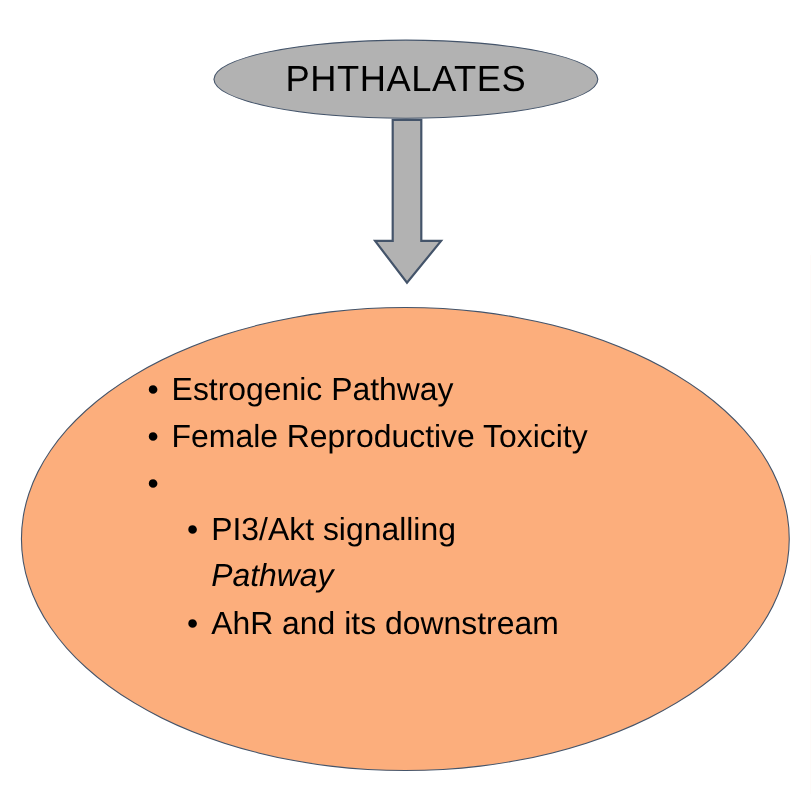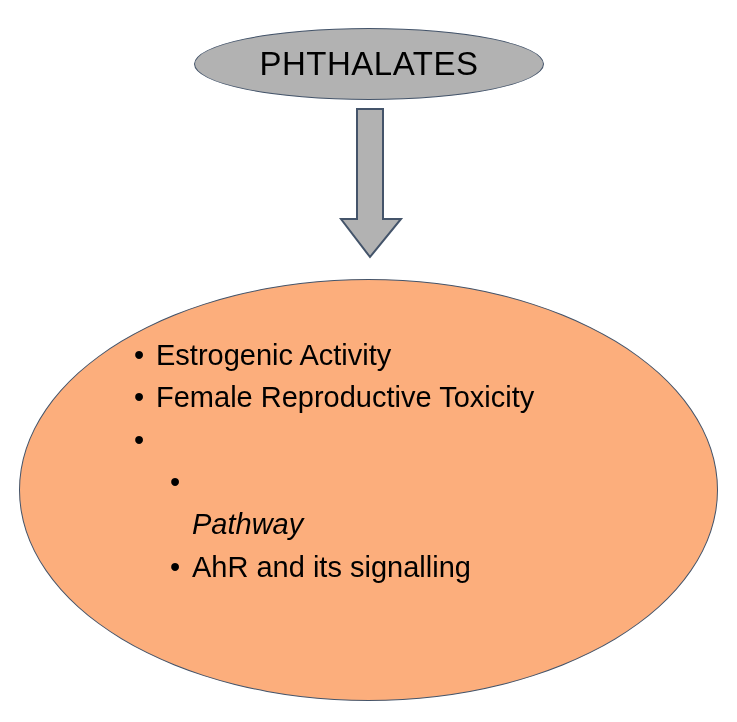--- a/index.html
+++ b/index.html
@@ -13,21 +13,21 @@
     height: 722px;
     background: #ffffff;
     overflow: hidden;
     font-family: "Liberation Sans", sans-serif;
   }
 
   
   .node-top {
     position: absolute;
     left: 194px;
-    top: 28px;
+    top: 36px;
     width: 350px;
     height: 72px;
     border-radius: 50%;
     background: #b2b2b2;
     border: 1.5px solid #44546a;
     box-sizing: border-box;
     display: flex;
     align-items: center;
     justify-content: center;
   }
@@ -115,38 +115,39 @@
     <svg width="80" height="156" viewBox="0 0 80 156" xmlns="http://www.w3.org/2000/svg">
       <polygon points="18,2 44,2 44,112 62,112 31,150 2,112 18,112" transform="translate(9,1)" fill="#b2b2b2" stroke="#44546a" stroke-width="2" stroke-linejoin="miter"></polygon>
     </svg>
   </div>
 
   <div class="node-bottom">
     <div class="effects-list">
 
       <div class="bullet-row level-1">
         <span class="bullet-dot">•</span>
-        <span class="bullet-text">Estrogenic Activity</span>
+        <span class="bullet-text">Estrogenic Pathway</span>
       </div>
 
       <div class="bullet-row level-1">
         <span class="bullet-dot">•</span>
         <span class="bullet-text">Female Reproductive Toxicity</span>
       </div>
 
       <div class="bullet-row level-1">
         <span class="bullet-dot">•</span>
       </div>
 
       <div class="bullet-row level-2">
         <span class="bullet-dot">•</span>
+        <span class="bullet-text">PI3/Akt signalling</span>
       </div>
       <div class="cont-line indent-pathway">Pathway</div>
 
       <div class="bullet-row level-2">
         <span class="bullet-dot">•</span>
-        <span class="bullet-text">AhR and its signalling</span>
+        <span class="bullet-text">AhR and its downstream</span>
       </div>
 
     </div>
   </div>
 
 </div>
 
 </body></html>

